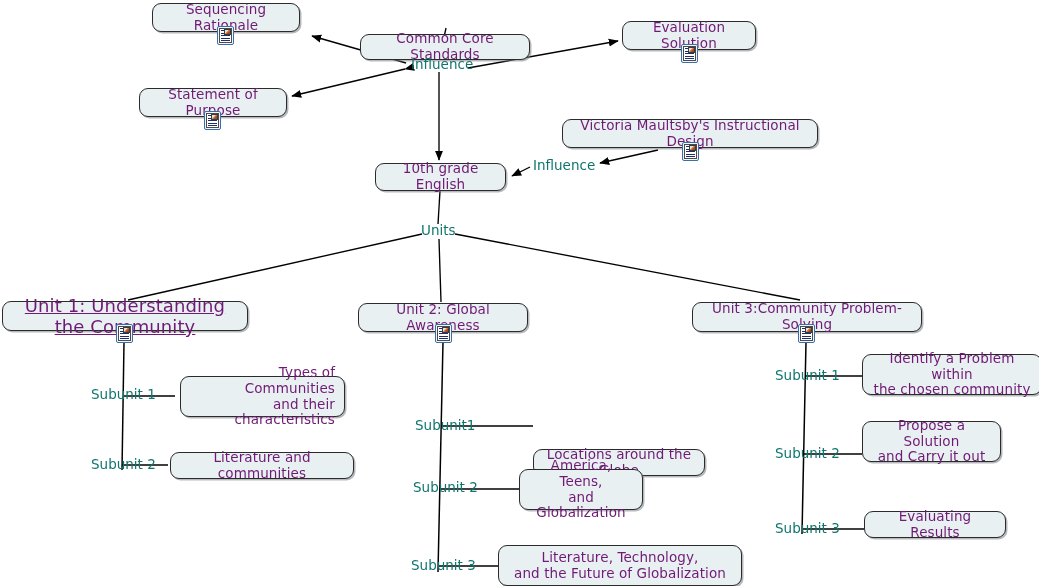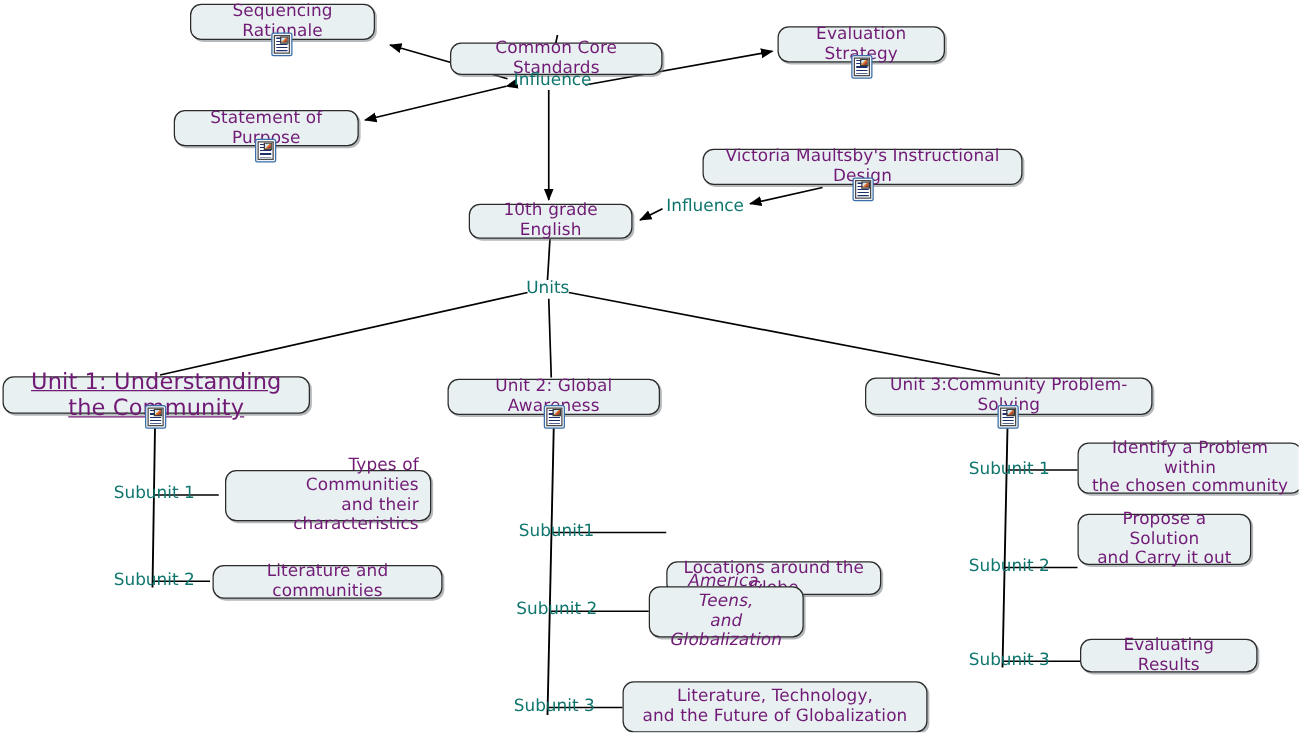--- a/index.html
+++ b/index.html
@@ -152,21 +152,21 @@
       <div class="lines"></div>
       <div class="thumb"></div>
     </div>
   </div>
 
   <div class="node" style="left:360px; top:2px; width:170px; height:26px; font-size:13.5px;margin-top:32px;">
     <span class="label">Common Core Standards</span>
   </div>
 
   <div class="node" style="left:622px; top:21px; width:134px; height:29px; font-size:13.5px;">
-    <span class="label">Evaluation Strategy</span>
+    <span class="label">Evaluation Solution</span>
   </div>
   <div class="doc-icon" style="left:681px; top:44px;">
     <div class="page">
       <div class="lines"></div>
       <div class="thumb"></div>
     </div>
   </div>
 
   <div class="node" style="left:139px; top:88px; width:148px; height:29px; font-size:13.5px;">
     <span class="label">Statement of Purpose</span>
@@ -226,34 +226,34 @@
     <span class="label">Types of Communities
 and their characteristics</span>
   </div>
   <div class="node" style="left:170px; top:452px; width:184px; height:27px; font-size:13.5px;">
     <span class="label">Literature and communities</span>
   </div>
 
   <div class="node" style="left:533px; top:417px; width:172px; height:27px; font-size:13.5px;margin-top:32px;">
     <span class="label">Locations around the Globe</span>
   </div>
-  <div class="node" style="left:519px; top:469px; width:124px; height:41px; font-size:13.5px;font-style:italic;">
+  <div class="node" style="left:519px; top:469px; width:124px; height:41px; font-size:13.5px;">
     <span class="label">America, Teens,
 and Globalization</span>
   </div>
   <div class="node" style="left:498px; top:545px; width:244px; height:41px; font-size:13.5px;">
     <span class="label">Literature, Technology,
 and the Future of Globalization</span>
   </div>
 
   <div class="node" style="left:862px; top:354px; width:180px; height:41px; font-size:13.5px;">
     <span class="label">Identify a Problem within
 the chosen community</span>
   </div>
-  <div class="node" style="left:862px; top:411px; width:139px; height:41px; font-size:13.5px;">
+  <div class="node" style="left:862px; top:421px; width:139px; height:41px; font-size:13.5px;">
     <span class="label">Propose a Solution
 and Carry it out</span>
   </div>
   <div class="node" style="left:864px; top:511px; width:142px; height:27px; font-size:13.5px;">
     <span class="label">Evaluating Results</span>
   </div>
 
   <div class="linklabel" style="left:411px; top:58px; font-size:13.5px;">Influence</div>
 
   <div class="linklabel" style="left:533px; top:159px; font-size:13.5px;">Influence</div>

